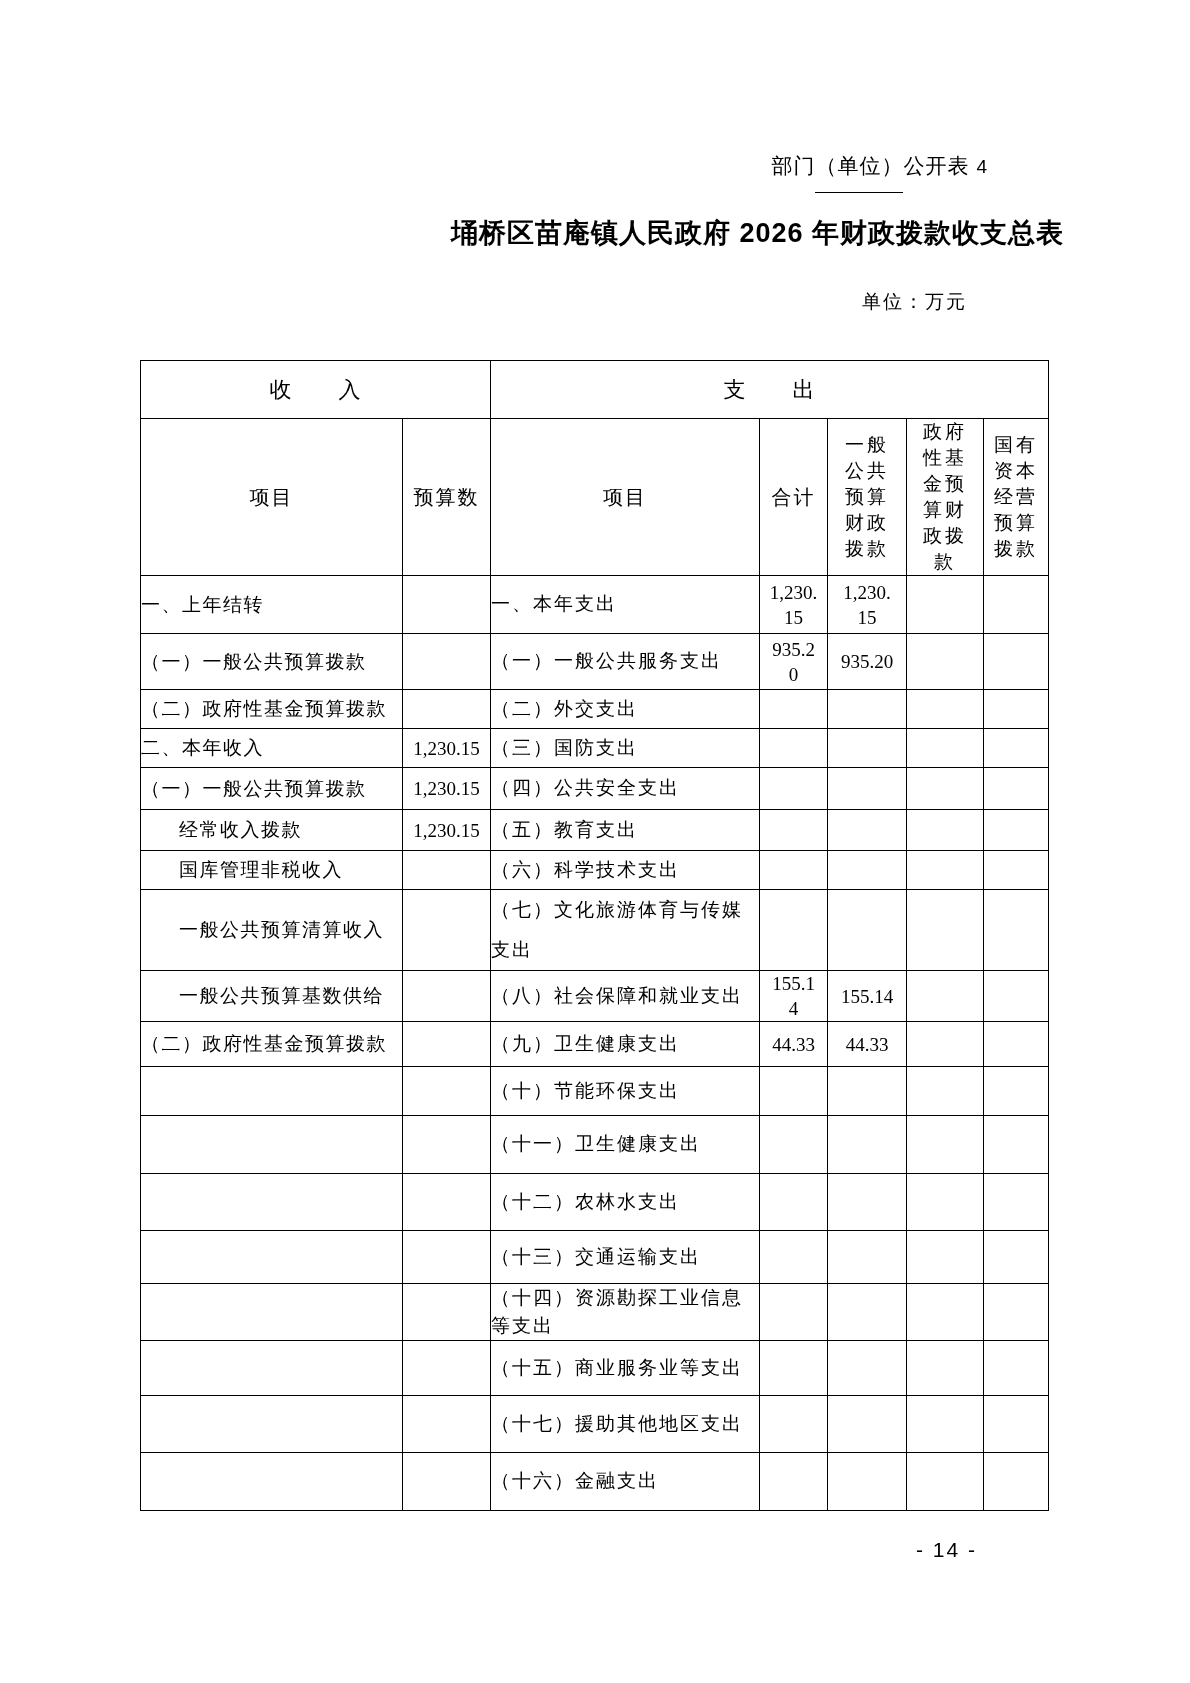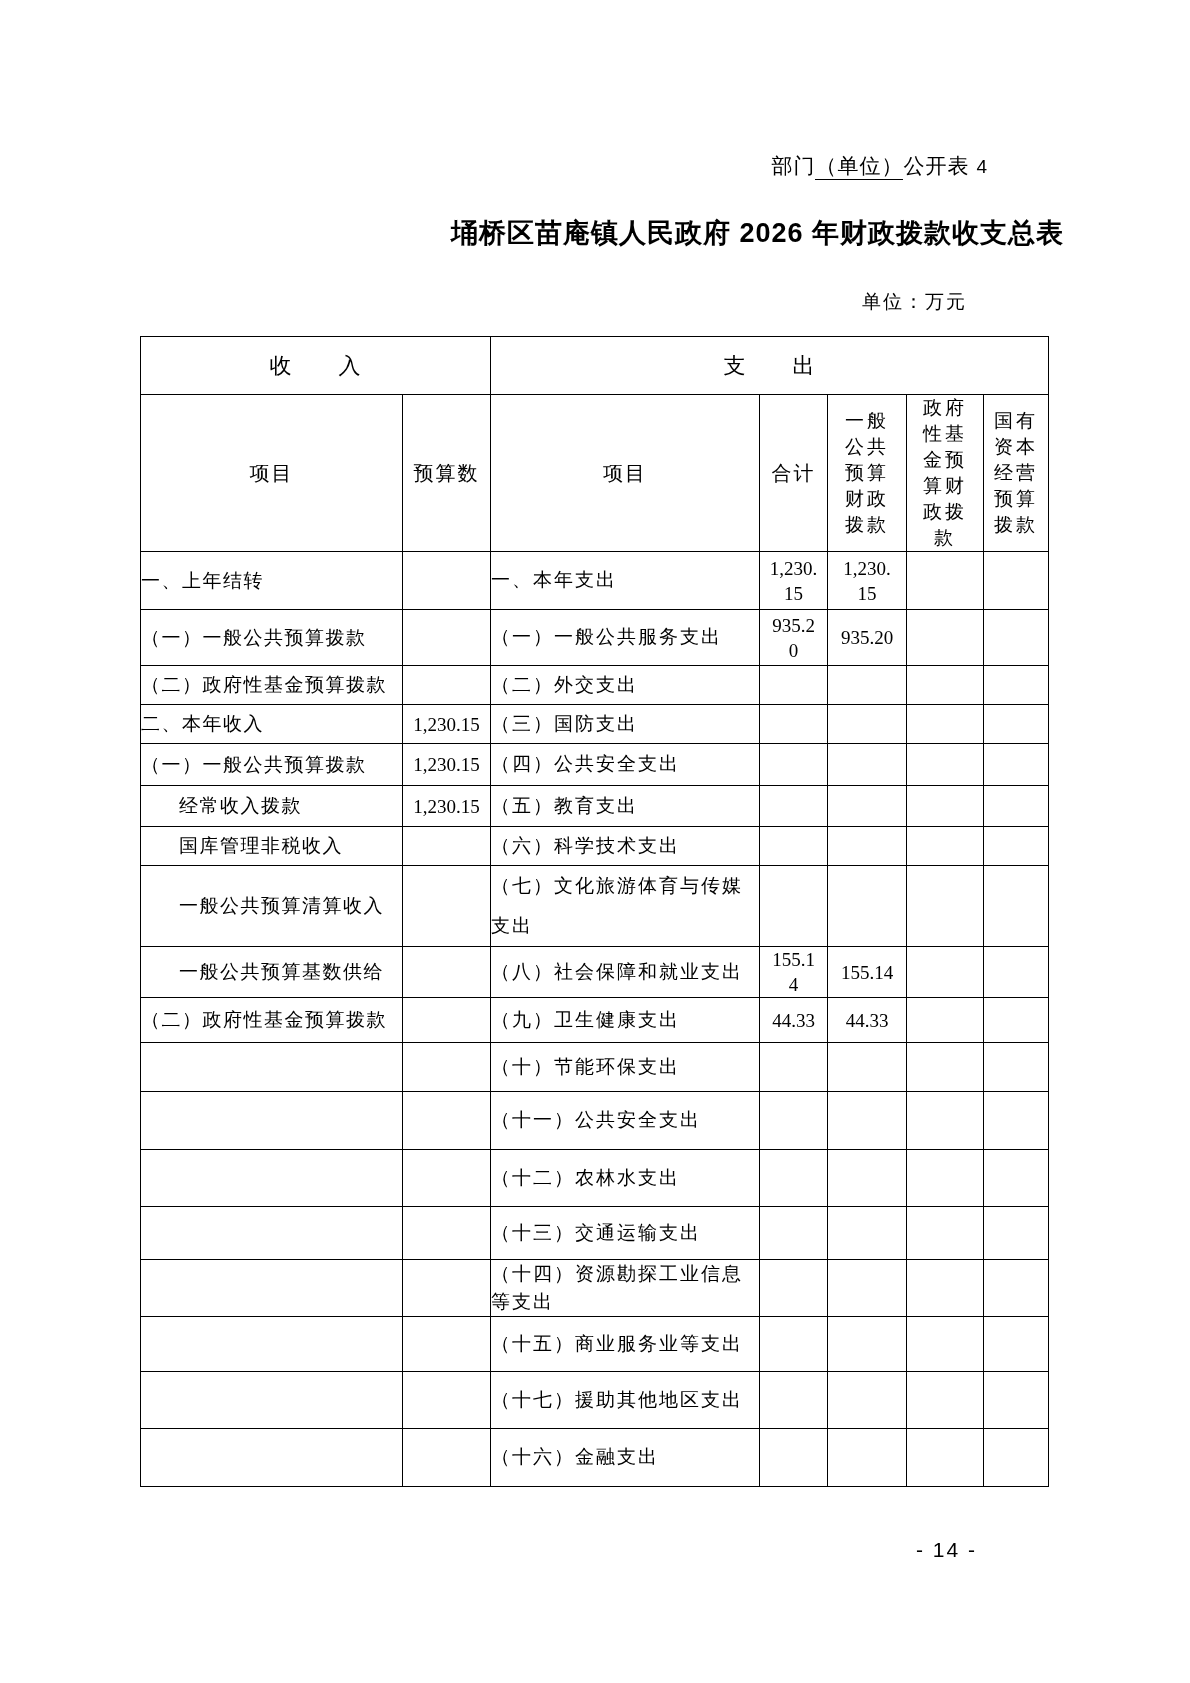--- a/index.html
+++ b/index.html
@@ -2,30 +2,30 @@
 <html><head>
 <meta charset="utf-8">
 <style>
   html,body { margin:0; padding:0; background:#fff; }
   .page {
     position:relative; width:1190px; height:1683px; background:#ffffff;
     font-family:"Liberation Serif","DejaVu Serif",serif; color:#000;
     overflow:hidden;
   }
   .doc-label { position:absolute; top:152px; right:202px; font-size:21px; letter-spacing:1px; white-space:nowrap; }
-  .doc-label .u { border-bottom:1.5px solid #000; padding-bottom:1px; }
+  .doc-label .u { border-bottom:1.5px solid #000; padding-bottom:14px; }
   .doc-label .num { font-family:"Liberation Sans","DejaVu Sans",sans-serif; margin-left:7px; }
   .title {
     position:absolute; top:215px; left:156px; width:908px; text-align:right;
     font-family:"Liberation Sans","DejaVu Sans",sans-serif; font-weight:bold;
     font-size:27px; letter-spacing:1px; white-space:nowrap;
   }
   .unit-label { position:absolute; top:289px; right:223px; font-size:19px; letter-spacing:2px;text-align:center; }
   table.budget {
-    position:absolute; top:336px; left:140px; width:908px;
+    position:absolute; top:360px; left:140px; width:908px;
     border-collapse:collapse; table-layout:fixed;padding-left:32px;
   }
   table.budget td { border:1.5px solid #000; padding:0; vertical-align:middle; overflow:hidden; }
   .sec-h { text-align:center; font-size:22px; letter-spacing:1px; }
   .col-h { text-align:center; font-size:20px; letter-spacing:2px;margin-left:14px; }
   .v-h {
     text-align:center; font-size:19px; line-height:26px; letter-spacing:3px;
     white-space:pre-line; padding:0 2px;
   }
   .item { font-size:19px; letter-spacing:1.5px; padding-left:7px; white-space:nowrap; }
@@ -190,21 +190,21 @@
           <td class="num"></td>
           <td class="eitem">（十）节能环保支出</td>
           <td class="num"></td>
           <td class="num"></td>
           <td class="num"></td>
           <td class="num"></td>
         </tr>
         <tr style="height: 58px;">
           <td class="item"></td>
           <td class="num"></td>
-          <td class="eitem">（十一）公共安全支出</td>
+          <td class="eitem">（十一）卫生健康支出</td>
           <td class="num"></td>
           <td class="num"></td>
           <td class="num"></td>
           <td class="num"></td>
         </tr>
         <tr style="height: 57px;">
           <td class="item"></td>
           <td class="num"></td>
           <td class="eitem">（十二）农林水支出</td>
           <td class="num"></td>

